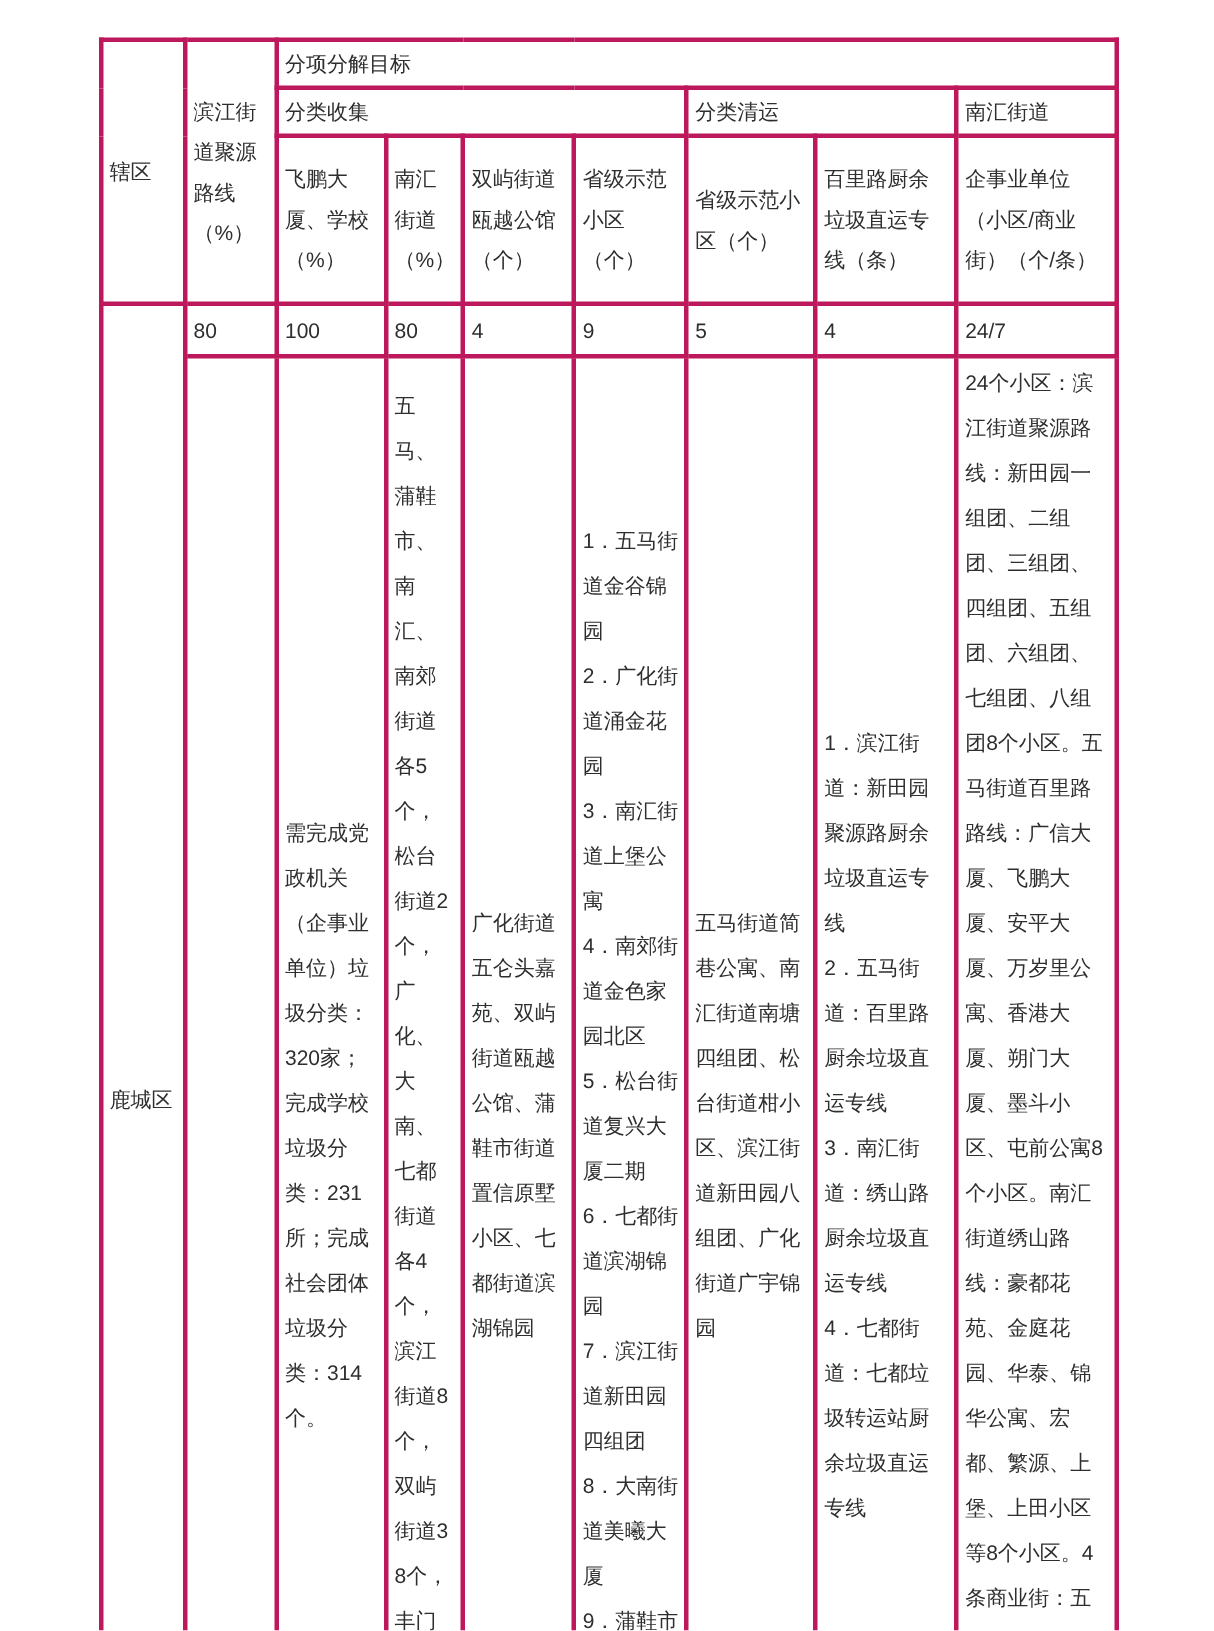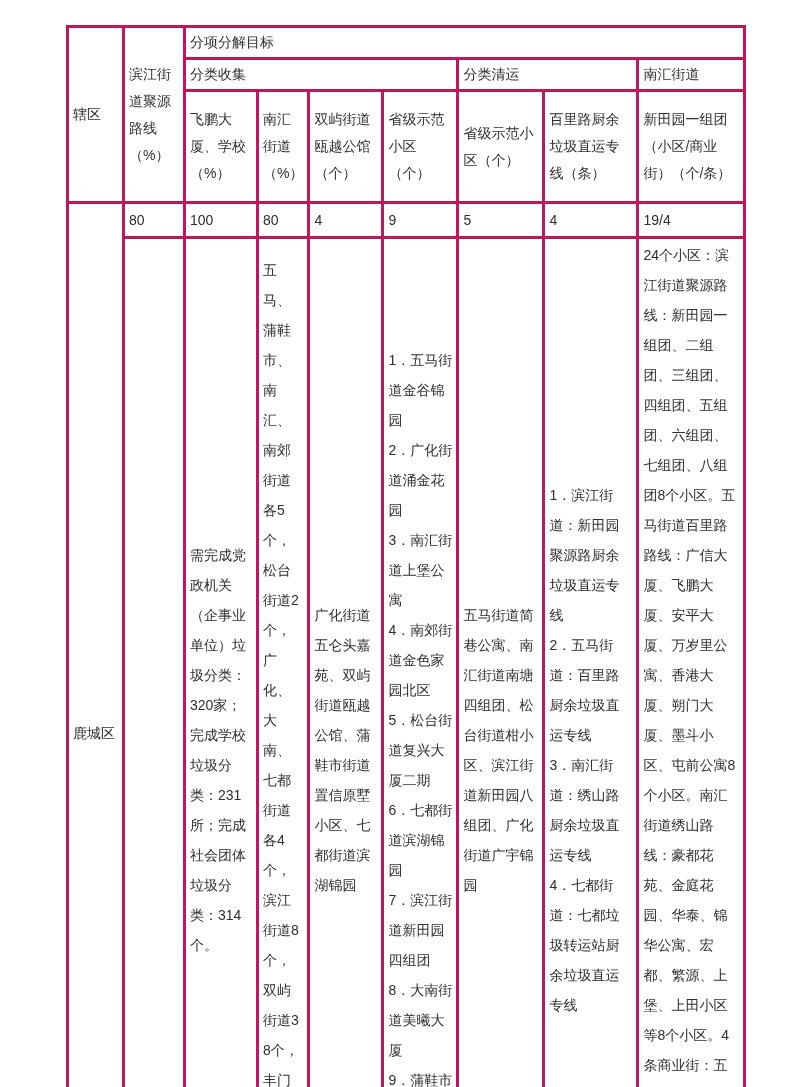--- a/index.html
+++ b/index.html
@@ -70,32 +70,32 @@
         <td colspan="2">分类清运</td>
         <td>南汇街道</td>
       </tr>
       <tr class="hdr-row" style="height:112px;">
         <td>飞鹏大厦、学校（%）</td>
         <td>南汇街道（%）</td>
         <td>双屿街道瓯越公馆（个）</td>
         <td>省级示范小区（个）</td>
         <td>省级示范小区（个）</td>
         <td>百里路厨余垃圾直运专线（条）</td>
-        <td>新田园一组团（小区/商业街）（个/条）</td>
+        <td>企事业单位（小区/商业街）（个/条）</td>
       </tr>
       <tr style="height:35px;">
         <td rowspan="2">鹿城区</td>
         <td>80</td>
         <td>100</td>
         <td>80</td>
         <td>4</td>
         <td>9</td>
         <td>5</td>
         <td>4</td>
-        <td>19/4</td>
+        <td>24/7</td>
       </tr>
       <tr>
         <td class="pw"></td>
         <td class="pw">需完成党政机关（企事业单位）垃圾分类：320家；完成学校垃圾分类：231所；完成社会团体垃圾分类：314个。</td>
         <td class="pw">五马、蒲鞋市、南汇、南郊街道各5个，松台街道2个，广化、大南、七都街道各4个，滨江街道8个，双屿街道38个，丰门街道4个，仰义街道6个。</td>
         <td class="pw">广化街道五仑头嘉苑、双屿街道瓯越公馆、蒲鞋市街道置信原墅小区、七都街道滨湖锦园</td>
         <td class="pw">1．五马街道金谷锦园
 2．广化街道涌金花园
 3．南汇街道上堡公寓
 4．南郊街道金色家园北区

